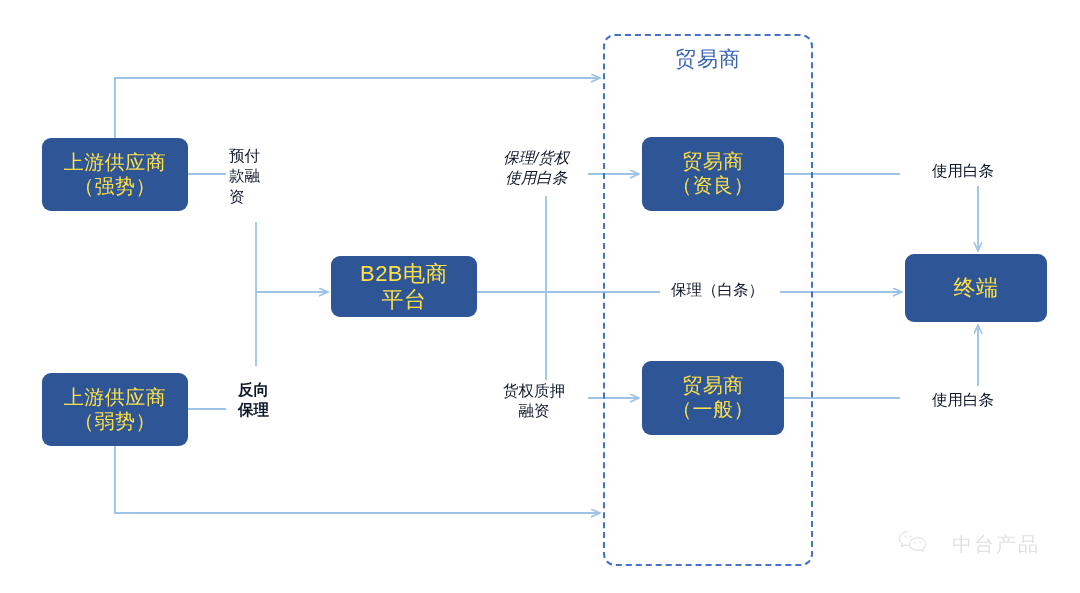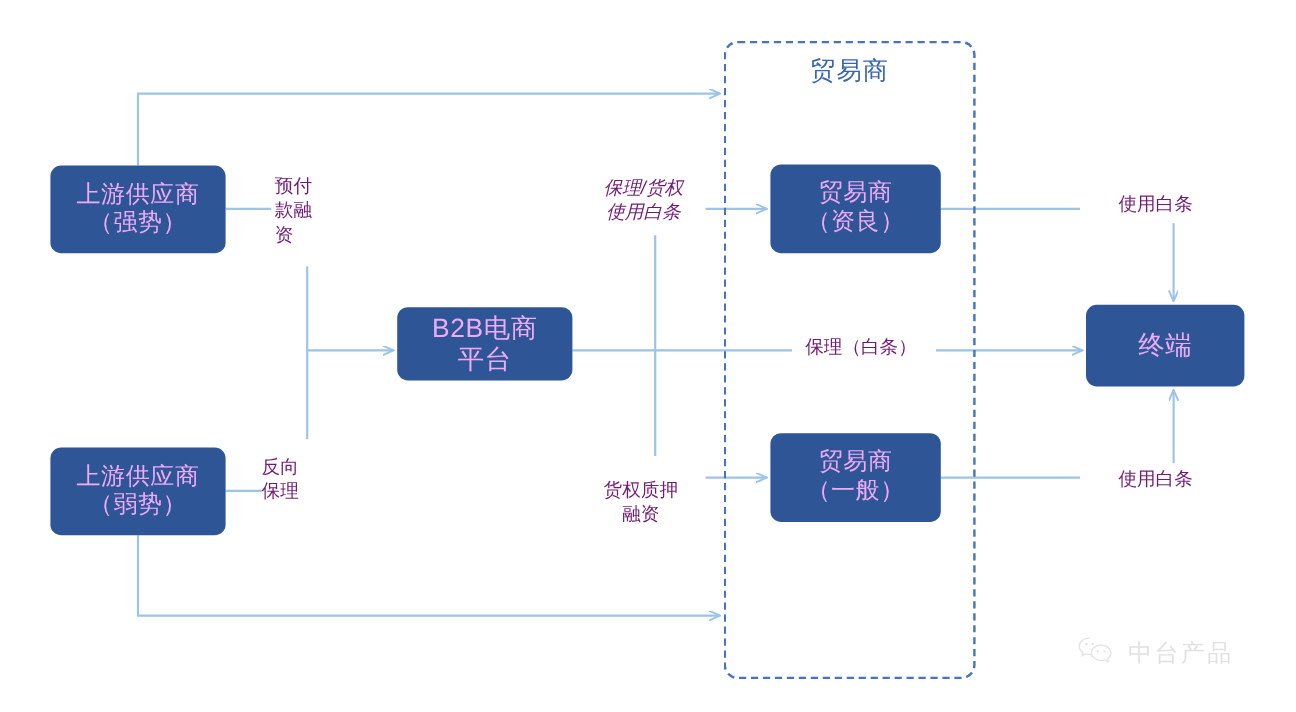--- a/index.html
+++ b/index.html
@@ -26,38 +26,38 @@
     height: 593px;
     pointer-events: none;
   }
 
   
   .node {
     position: absolute;
     box-sizing: border-box;
     background: #2E5596;
     border-radius: 9px;
-    color: #f0abfc;
+    color: #fde047;
     display: flex;
     flex-direction: column;
     align-items: center;
     justify-content: center;
     text-align: center;
     line-height: 1.18;
     letter-spacing: 0.5px;
     font-weight: 400;
   }
   .node .l1, .node .l2 { display: block; white-space: nowrap; }
 
   #node-supplier-strong { left: 42px;  top: 138px; width: 146px; height: 73px; font-size: 20px; }
   #node-supplier-weak   { left: 42px;  top: 373px; width: 146px; height: 73px; font-size: 20px; }
   #node-b2b             { left: 331px; top: 256px; width: 146px; height: 61px; font-size: 22px; }
   #node-trader-good     { left: 642px; top: 137px; width: 142px; height: 74px; font-size: 20px; }
   #node-trader-normal   { left: 642px; top: 361px; width: 142px; height: 74px; font-size: 20px; }
-  #node-terminal        { left: 905px; top: 254px; width: 132px; height: 68px; font-size: 22px; }
+  #node-terminal        { left: 905px; top: 254px; width: 142px; height: 68px; font-size: 22px; }
 
   
   #group-trader {
     position: absolute;
     left: 603px;
     top: 34px;
     width: 210px;
     height: 532px;
     box-sizing: border-box;
     border: 2px dashed #4472C4;
@@ -71,45 +71,45 @@
     width: 210px;
     text-align: center;
     color: #3A64B0;
     font-size: 21px;
     letter-spacing: 1px;
   }
 
   
   .edge-label {
     position: absolute;
-    color: #701a75;
+    color: #0f172a;
     font-size: 15.5px;
     line-height: 1.32;
     background: #ffffff;
     white-space: nowrap;
   }
   .edge-label .l1, .edge-label .l2, .edge-label .l3 { display: block; }
   .edge-label.center { text-align: center; }
 
   #lbl-prepay      { left: 229px; top: 146px; text-align: left; }
-  #lbl-reverse     { left: 218px; top: 380px; text-align: center; }
+  #lbl-reverse     { left: 238px; top: 380px; text-align: center; font-weight: bold; }
   #lbl-factor-cargo{ left: 503px; top: 148px; text-align: center; font-style: italic; }
-  #lbl-cargo-pledge{ left: 503px; top: 381px; text-align: center; margin-top: 18px; }
+  #lbl-cargo-pledge{ left: 503px; top: 381px; text-align: center; }
   #lbl-factor-ious { left: 665px; top: 280px; text-align: left; padding: 0 6px; }
   #lbl-use-ious-1  { left: 932px; top: 161px; text-align: center; }
   #lbl-use-ious-2  { left: 932px; top: 390px; text-align: center; }
 
   
   #watermark {
     position: absolute;
     left: 898px;
     top: 530px;
     display: flex;
     align-items: center;
-    gap: 12px;
+    gap: 24px;
     opacity: 0.55;
   }
   #watermark .wm-text {
     color: #c9c9c9;
     font-size: 20px;
     letter-spacing: 2px;
     text-shadow: 0 1px 0 #ffffff;
   }
 </style>
 </head>

